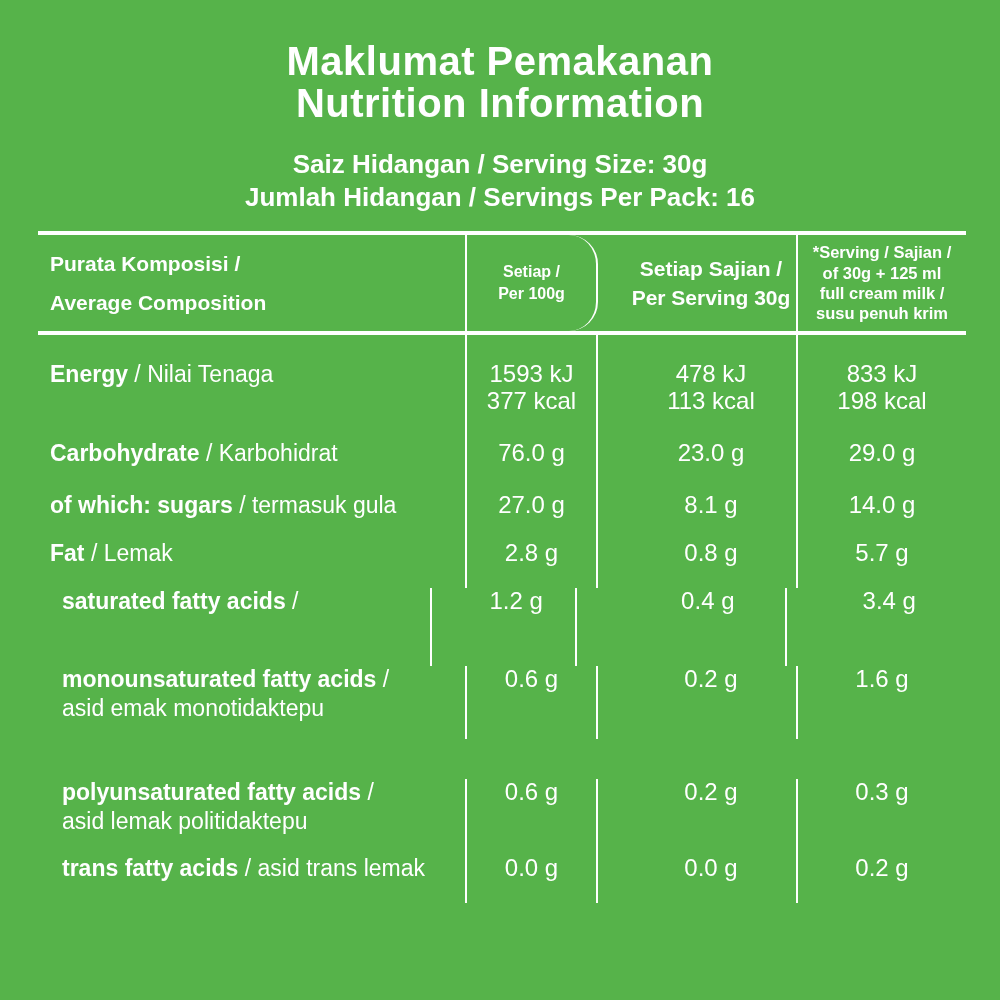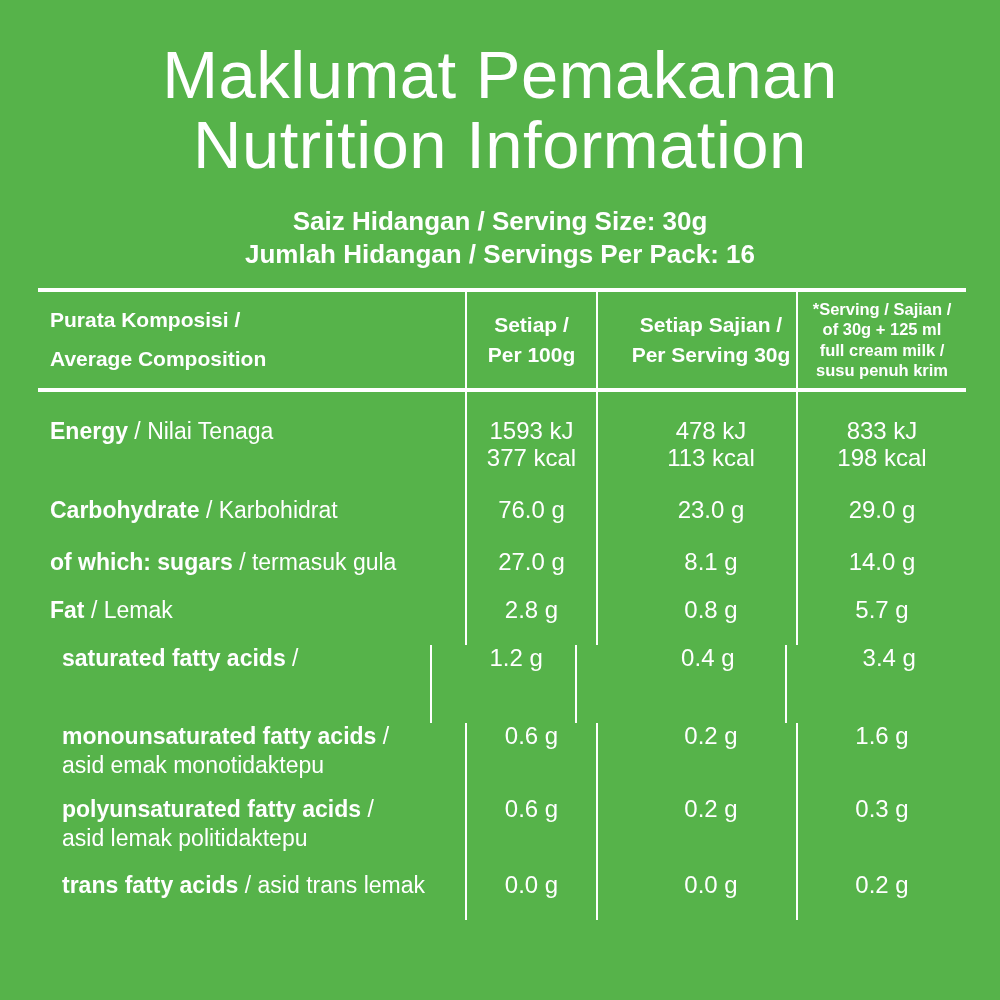--- a/index.html
+++ b/index.html
@@ -13,22 +13,22 @@
     background: var(--bg);
     color: var(--fg);
     font-family: "Liberation Sans", sans-serif;
     overflow: hidden;
   }
 
   
   .title {
     padding-top: 40px;
     text-align: center;
-    font-weight: normal;
-    font-size: 67px;
+    font-weight: bold;
+    font-size: 40px;
     line-height: 1.05;
     letter-spacing: 0.5px;
   }
   .serving {
     margin-top: 24px;
     text-align: center;
     font-weight: bold;
     font-size: 26px;
     line-height: 1.27;
   }
@@ -73,21 +73,21 @@
     white-space: pre-line;
   }
 
   .r0 { height: 105px; } .r0 .cell { padding-top: 26px; }
   .r1 { height: 52px; }
   .r2 { height: 52px; }
   .r3 { height: 48px; }
   .r4 { height: 48px; }
   .r5 { height: 78px; gap: 25px; }
   .r6 { height: 73px; }
-  .r7 { height: 76px; }
+  .r7 { height: 76px; margin-top: 40px; }
   .r8 { height: 48px; }
   .r9 { height: 42px; }
 </style>
 </head>
 <body>
 
 <div>
 
   <div class="title">
     <div>Maklumat Pemakanan</div>
@@ -100,21 +100,21 @@
   </div>
 
   <div class="ntable">
     <div class="hrule"></div>
 
     <div class="trow header-row">
       <div class="cell c1">
         <div>Purata Komposisi /</div>
         <div>Average Composition</div>
       </div>
-      <div class="cell c2 val" style="font-size:21px;">Setiap /
+      <div class="cell c2 val" style="font-size:16px;border-radius:29px;">Setiap /
 Per 100g</div>
       <div class="cell c3 val" style="font-size:21px;">Setiap Sajian /
 Per Serving 30g</div>
       <div class="cell c4" style="white-space:pre-line;">*Serving / Sajian /
 of 30g + 125 ml
 full cream milk /
 susu penuh krim</div>
     </div>
 
     <div class="hrule"></div>

